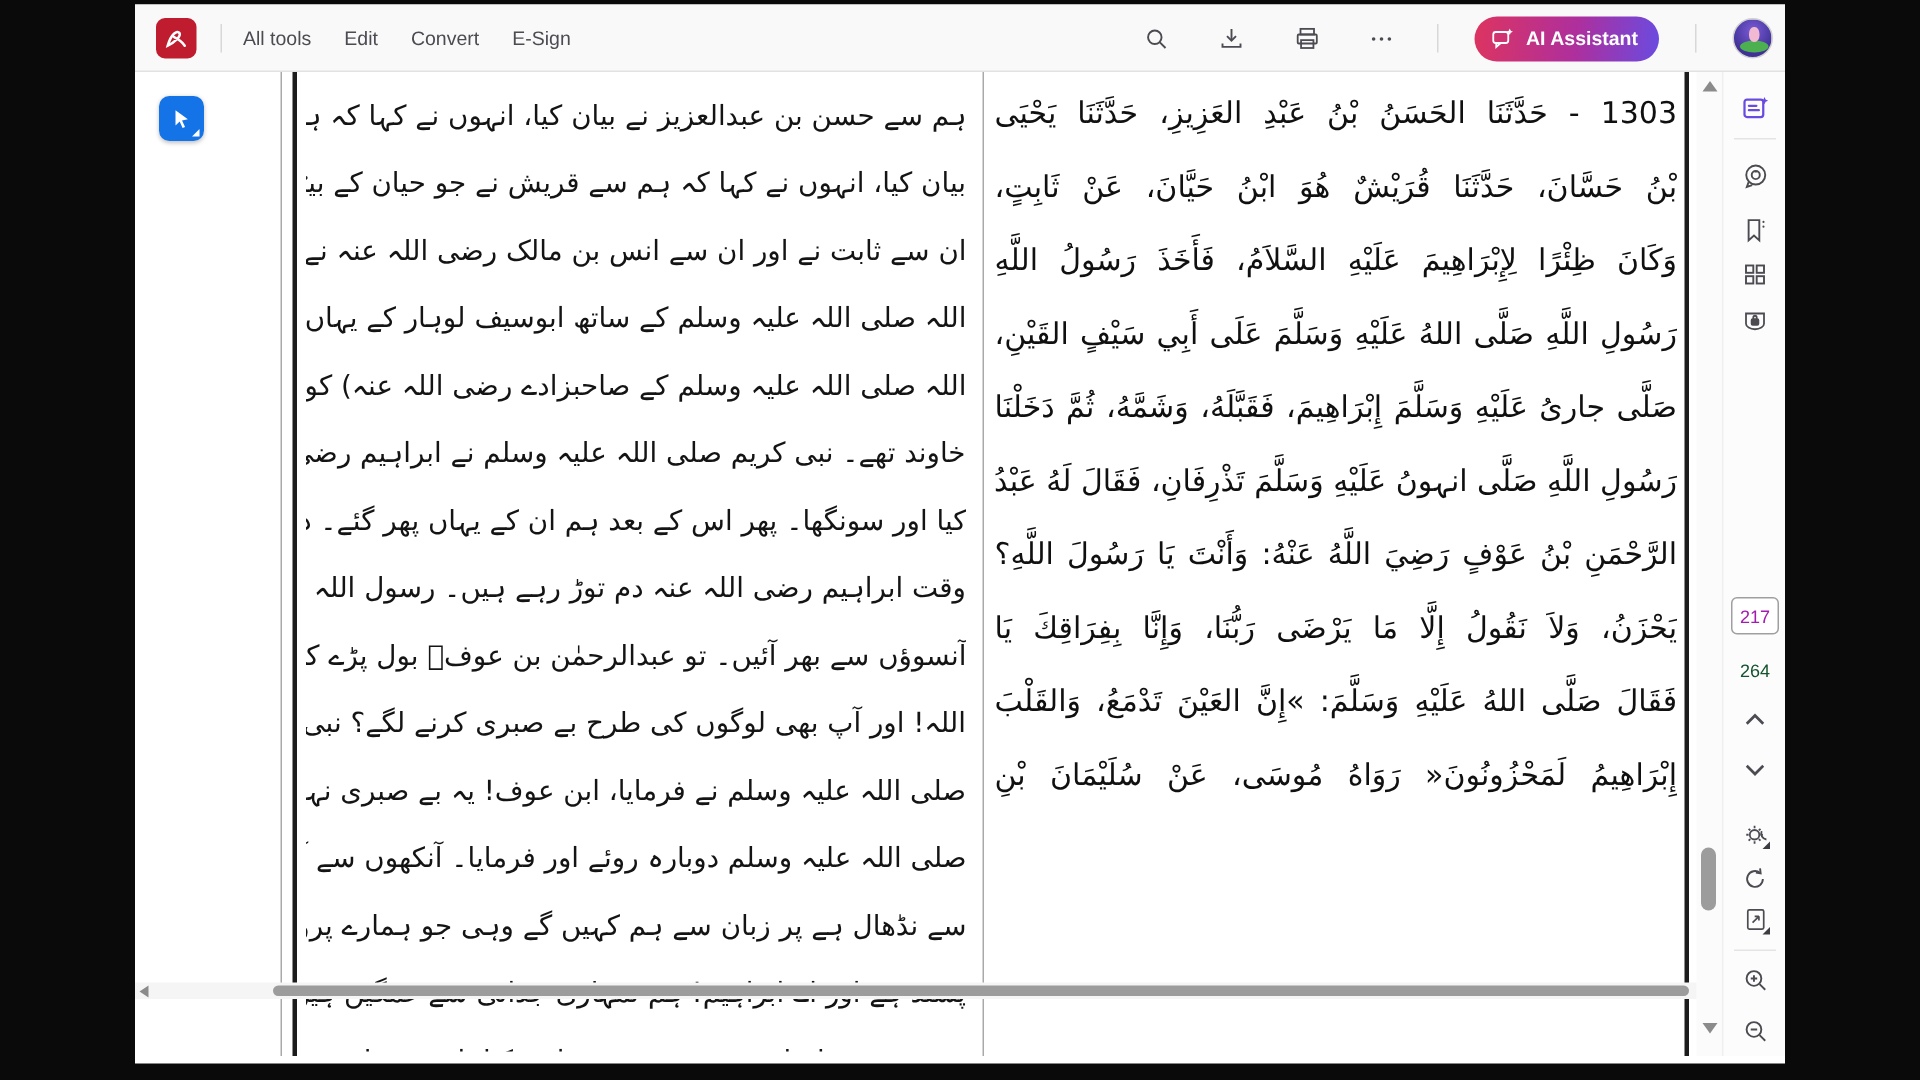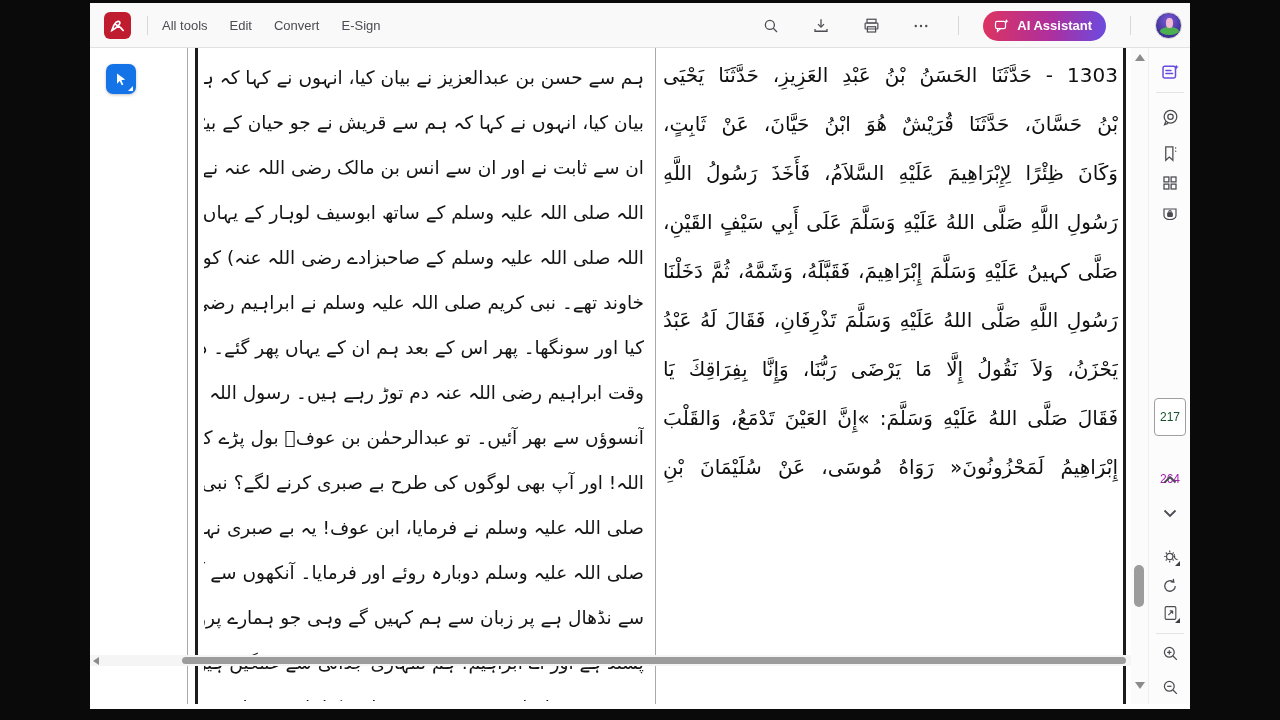--- a/index.html
+++ b/index.html
@@ -60,24 +60,24 @@
                        border-left:5px solid transparent; border-right:5px solid transparent; }
   .tri-up   { top:6px;    border-bottom:7px solid #8b8b8b; }
   .tri-down { top:634px;  border-top:7px solid #8b8b8b; }
 
   
   .rpanel { position:absolute; left:1058px; top:45px; width:42px; height:656px; background:#fcfcfc;
             border-left:1px solid #efefef; }
   .rp-icon { position:absolute; left:8px; width:26px; height:26px; display:flex; align-items:center;
              justify-content:center; cursor:pointer; border-radius:4px; }
   .rp-div { position:absolute; left:7px; width:28px; height:1px; background:#e4e4e4; }
-  .page-box { position:absolute; left:5px; top:350px; width:32px; height:38px; background:#fff;
-              border:1px solid #9f9f9f; border-radius:4px; font-size:12px; color:#14532d;
+  .page-box { position:absolute; left:5px; top:350px; width:32px; height:25px; background:#fff;
+              border:1px solid #9f9f9f; border-radius:4px; font-size:12px; color:#a21caf;
               display:flex; align-items:center; justify-content:center; cursor:text; }
-  .page-total { position:absolute; left:0; top:392px; width:42px; text-align:center; font-size:12px; color:#a21caf;margin-top:32px; }
+  .page-total { position:absolute; left:0; top:392px; width:42px; text-align:center; font-size:12px; color:#14532d; }
 
   
   .hscroll { position:absolute; left:0px; top:652px; width:1041px; height:11px; background:#f5f5f5; }
   .hthumb { position:absolute; left:92px; top:2px; width:944px; height:7px; border-radius:4px; background:#9c9c9c; cursor:pointer; }
   .tri-left { position:absolute; left:3px; top:2px; width:0; height:0; cursor:pointer;
               border-top:4px solid transparent; border-bottom:4px solid transparent; border-right:6px solid #8b8b8b; }
 
   svg { display:block; }
 </style>
 </head>
@@ -177,22 +177,23 @@
         <div>پسند ہے اور اے ابراہیم! ہم تمہاری جدائی سے غمگین ہیں۔ اسی حدیث کو</div>
         <div>موسیٰ نے سلیمان بن مغیرہ سے روایت کیا، ان سے ثابت نے اور ان سے انس رضی اللہ عنہ نے</div>
       </div>
 
     <div class="arabic-col">
 
     <div>1303 - حَدَّثَنَا الحَسَنُ بْنُ عَبْدِ العَزِيزِ، حَدَّثَنَا يَحْيَى</div>
         <div>بْنُ حَسَّانَ، حَدَّثَنَا قُرَيْشٌ هُوَ ابْنُ حَيَّانَ، عَنْ ثَابِتٍ،</div>
         <div>وَكَانَ ظِئْرًا لِإِبْرَاهِيمَ عَلَيْهِ السَّلاَمُ، فَأَخَذَ رَسُولُ اللَّهِ</div>
         <div>رَسُولِ اللَّهِ صَلَّى اللهُ عَلَيْهِ وَسَلَّمَ عَلَى أَبِي سَيْفٍ القَيْنِ،</div>
-        <div>صَلَّى کہیںُ عَلَيْهِ وَسَلَّمَ إِبْرَاهِيمَ، فَقَبَّلَهُ، وَشَمَّهُ، ثُمَّ دَخَلْنَا</div>
-        <div>رَسُولِ اللَّهِ صَلَّى اللهُ عَلَيْهِ وَسَلَّمَ تَذْرِفَانِ، فَقَالَ لَهُ عَبْدُ</div>
+        <div>صَلَّى جاریُ عَلَيْهِ وَسَلَّمَ إِبْرَاهِيمَ، فَقَبَّلَهُ، وَشَمَّهُ، ثُمَّ دَخَلْنَا</div>
+        <div>رَسُولِ اللَّهِ صَلَّى انہوںُ عَلَيْهِ وَسَلَّمَ تَذْرِفَانِ، فَقَالَ لَهُ عَبْدُ</div>
+        <div>الرَّحْمَنِ بْنُ عَوْفٍ رَضِيَ اللَّهُ عَنْهُ: وَأَنْتَ يَا رَسُولَ اللَّهِ؟</div>
         <div>يَحْزَنُ، وَلاَ نَقُولُ إِلَّا مَا يَرْضَى رَبُّنَا، وَإِنَّا بِفِرَاقِكَ يَا</div>
         <div>فَقَالَ صَلَّى اللهُ عَلَيْهِ وَسَلَّمَ: »إِنَّ العَيْنَ تَدْمَعُ، وَالقَلْبَ</div>
         <div>إِبْرَاهِيمُ لَمَحْزُونُونَ« رَوَاهُ مُوسَى، عَنْ سُلَيْمَانَ بْنِ</div>
       </div>
 
     <div class="vscroll">
       <div class="tri-up"></div>
       <div class="vthumb"></div>
       <div class="tri-down"></div>
     </div>

